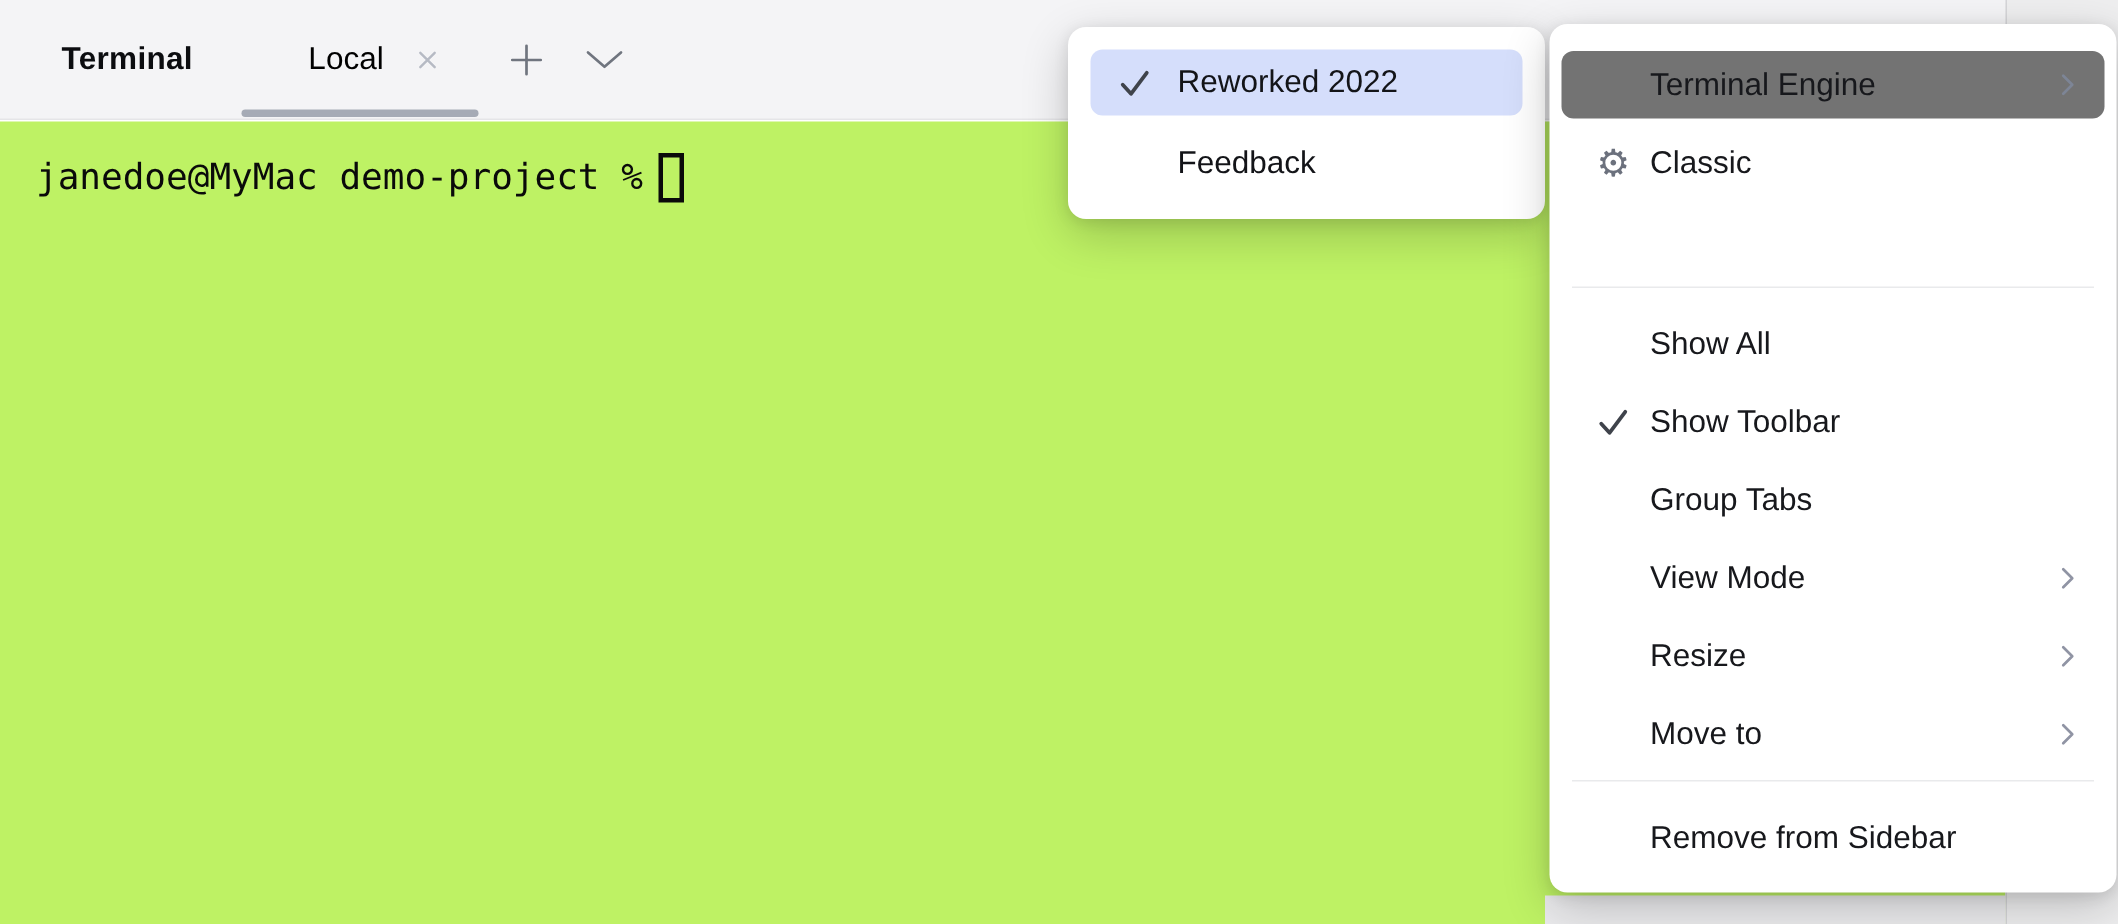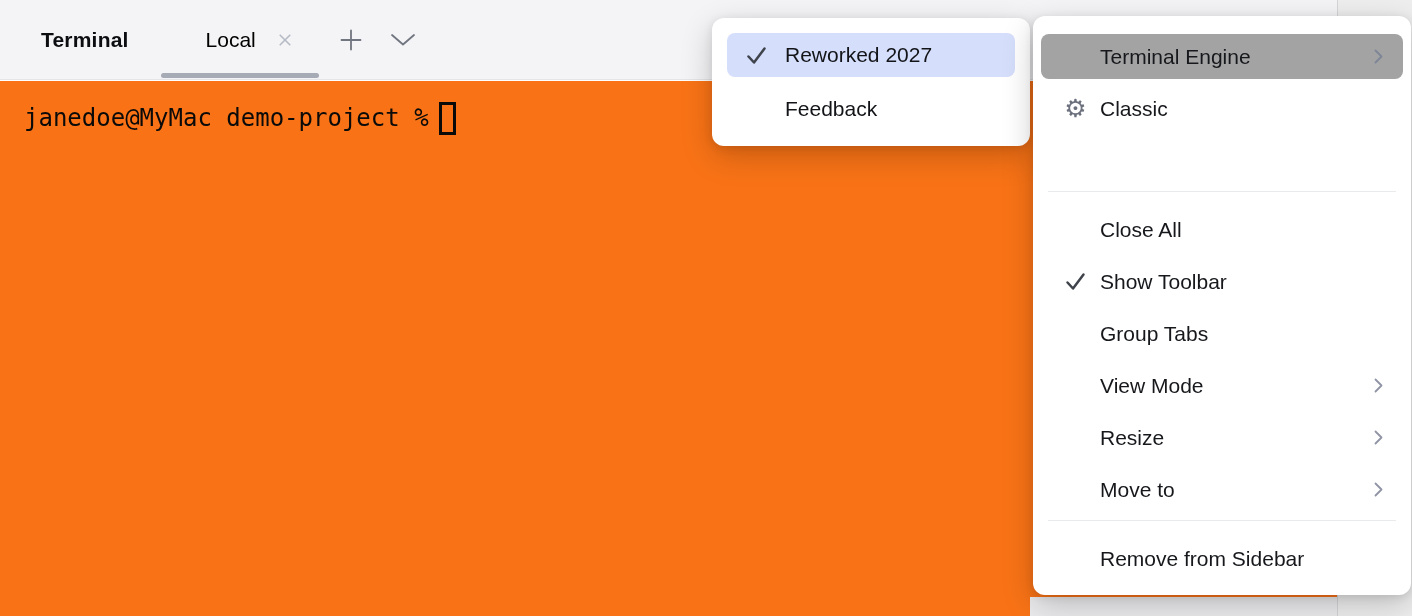--- a/index.html
+++ b/index.html
@@ -36,21 +36,21 @@
   .right-panel{
     position:absolute;left:1337px;top:0;width:75px;height:616px;
     background:#eeeeef;border-left:1px solid #d5d5d8;z-index:1;
   }
   .bottom-strip{
     position:absolute;left:1030px;top:597px;width:307px;height:19px;
     background:#ebebed;z-index:1;
   }
   
   .terminal{
-    position:absolute;left:0;top:81px;width:1337px;height:535px;background:#f97316;
+    position:absolute;left:0;top:81px;width:1337px;height:535px;background:#bef264;
     padding:18px 0 0 24px;box-sizing:border-box;
   }
   .prompt-line{
     font-family:"DejaVu Sans Mono","Liberation Mono",monospace;
     font-size:24px;color:#0a0a0a;line-height:38px;white-space:pre;display:flex;align-items:center;
   }
   .cursor-block{
     display:inline-block;width:17px;height:33px;border:3px solid #0a0a0a;
     margin-left:10px;box-sizing:border-box;background:transparent;
   }
@@ -61,21 +61,21 @@
     z-index:30;box-sizing:border-box;
   }
   .submenu-popup{left:712px;top:18px;width:318px;height:128px;padding:15px;}
   .menu-popup{left:1033px;top:16px;width:378px;height:579px;padding:18px 0 0 0;overflow:hidden;}
   .menu-list{list-style:none;margin:0;padding:0;display:flex;flex-direction:column;}
   .menu-item{
     height:45px;margin:7px 8px 0 8px;border-radius:8px;
     display:flex;align-items:center;padding:0 20px 0 22px;box-sizing:border-box;
   }
   .menu-list .menu-item:first-child{margin-top:0;}
-  .menu-item.selected{background:#a3a3a3;}
+  .menu-item.selected{background:#737373;}
   .menu-item .gutter{width:25px;height:25px;margin-right:12px;display:flex;align-items:center;justify-content:center;flex:none;}
   .menu-item .label{font-size:21px;color:#17181c;}
   .menu-item .spacer{flex:1;}
   .menu-sep{height:1px;background:#e9eaec;margin:8px 15px;}
   .gear-glyph{font-family:"DejaVu Sans",sans-serif;font-size:25px;color:#6c717d;line-height:1;}
   
   .sub-item{
     height:44px;border-radius:8px;display:flex;align-items:center;
     padding:0 16px 0 18px;box-sizing:border-box;margin-top:10px;
   }
@@ -126,21 +126,21 @@
     </div>
   </div>
 
   <div class="popup submenu-popup">
     <div class="sub-item selected">
       <span class="gutter">
         <svg width="23" height="23" viewBox="0 0 23 23">
             <path d="M3.5 12.5 L9 18.5 L19.5 4.5" stroke="#3f434b" stroke-width="2.5" stroke-linecap="round" stroke-linejoin="round" fill="none"></path>
           </svg>
       </span>
-      <span class="label">Reworked 2027</span>
+      <span class="label">Reworked 2022</span>
     </div>
     <div class="sub-item">
       <span class="gutter"></span>
       <span class="label">Feedback</span>
     </div>
   </div>
 
   <div class="popup menu-popup">
     <ul class="menu-list">
 
@@ -161,21 +161,21 @@
       </li>
 
       <li class="menu-item">
         <span class="gutter"></span>
       </li>
 
       <li class="menu-sep"></li>
 
       <li class="menu-item">
         <span class="gutter"></span>
-        <span class="label">Close All</span>
+        <span class="label">Show All</span>
       </li>
 
       <li class="menu-item">
         <span class="gutter">
           <svg width="23" height="23" viewBox="0 0 23 23">
               <path d="M3.5 12.5 L9 18.5 L19.5 4.5" stroke="#3f434b" stroke-width="2.5" stroke-linecap="round" stroke-linejoin="round" fill="none"></path>
             </svg>
         </span>
         <span class="label">Show Toolbar</span>
       </li>

